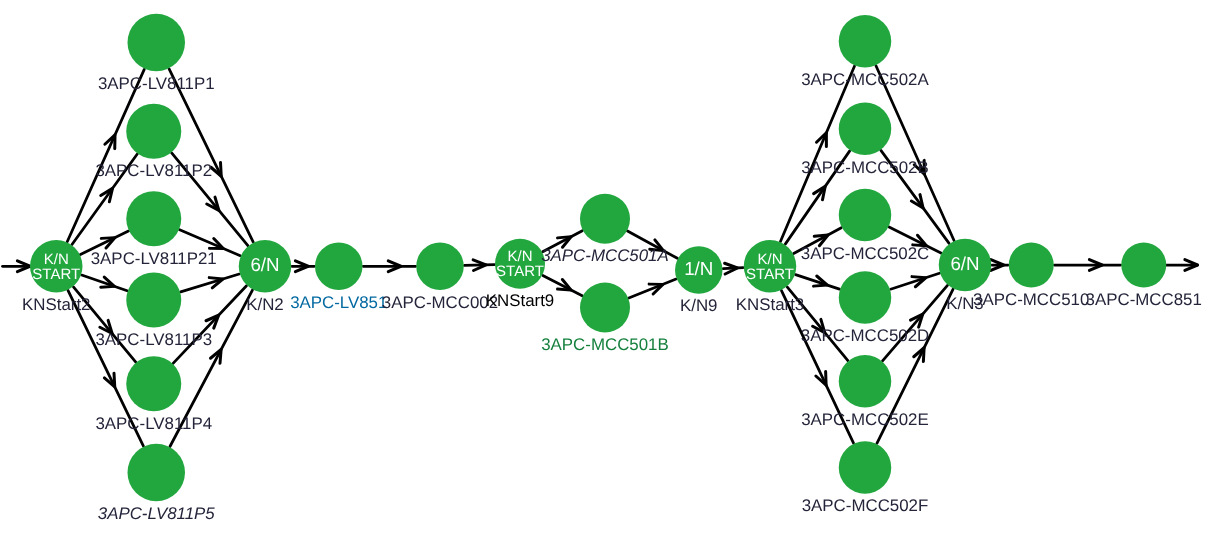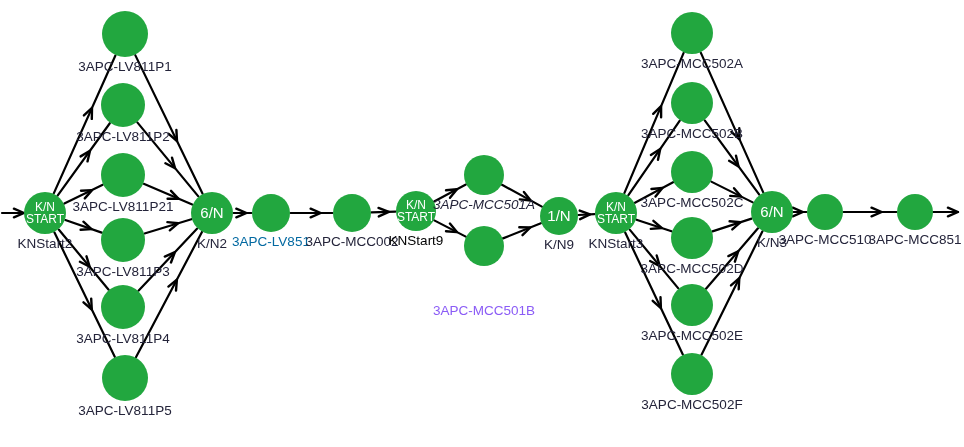--- a/index.html
+++ b/index.html
@@ -206,34 +206,34 @@
       <div class="node-caption" style="left: 125px; top: 59px; color: rgb(36, 36, 58);">3APC-LV811P1</div>
       <div class="node plain" style="left: 101px; top: 83px; width: 44px; height: 44px; background: rgb(34, 167, 63); color: rgb(255, 255, 255);"></div>
       <div class="node-caption" style="left: 123px; top: 129px; color: rgb(36, 36, 58);">3APC-LV811P2</div>
       <div class="node plain" style="left: 101px; top: 153px; width: 44px; height: 44px; background: rgb(34, 167, 63); color: rgb(255, 255, 255);"></div>
       <div class="node-caption" style="left: 123px; top: 199px; color: rgb(36, 36, 58);">3APC-LV811P21</div>
       <div class="node plain" style="left: 101px; top: 218px; width: 44px; height: 44px; background: rgb(34, 167, 63); color: rgb(255, 255, 255);"></div>
       <div class="node-caption" style="left: 123px; top: 264px; color: rgb(36, 36, 58);">3APC-LV811P3</div>
       <div class="node plain" style="left: 101px; top: 285px; width: 44px; height: 44px; background: rgb(34, 167, 63); color: rgb(255, 255, 255);"></div>
       <div class="node-caption" style="left: 123px; top: 331px; color: rgb(36, 36, 58);">3APC-LV811P4</div>
       <div class="node plain" style="left: 102px; top: 355px; width: 46px; height: 46px; background: rgb(34, 167, 63); color: rgb(255, 255, 255);"></div>
-      <div class="node-caption" style="left: 125px; top: 403px; color: rgb(36, 36, 58);">3APC-LV811P5</div>
+      <div class="node-caption" style="left: 125px; top: 403px; color: rgb(36, 36, 58); font-style: italic;">3APC-LV811P5</div>
       <div class="node" style="left: 191px; top: 192px; width: 42px; height: 42px; background: rgb(34, 167, 63); color: rgb(255, 255, 255); font-size: 15px;">6/N</div>
       <div class="node-caption" style="left: 212px; top: 236px; color: rgb(36, 36, 58);">K/N2</div>
       <div class="node plain" style="left: 252px; top: 194px; width: 38px; height: 38px; background: rgb(34, 167, 63); color: rgb(255, 255, 255);"></div>
       <div class="node-caption" style="left: 271px; top: 234px; color: #0369a1;">3APC-LV851</div>
       <div class="node plain" style="left: 333px; top: 194px; width: 38px; height: 38px; background: rgb(34, 167, 63); color: rgb(255, 255, 255);"></div>
       <div class="node-caption" style="left: 352px; top: 234px; color: rgb(36, 36, 58);">3APC-MCC002</div>
       <div class="node" style="left: 396px; top: 191px; width: 40px; height: 40px; background: rgb(34, 167, 63); color: rgb(255, 255, 255); font-size: 12px;">K/N
 START</div>
       <div class="node-caption" style="left: 416px; top: 233px; color: #000000;">KNStart9</div>
       <div class="node plain" style="left: 464px; top: 155px; width: 40px; height: 40px; background: rgb(34, 167, 63); color: rgb(255, 255, 255);"></div>
       <div class="node-caption" style="left: 484px; top: 197px; color: rgb(36, 36, 58); font-style: italic;">3APC-MCC501A</div>
       <div class="node plain" style="left: 464px; top: 226px; width: 40px; height: 40px; background: rgb(34, 167, 63); color: rgb(255, 255, 255);"></div>
-      <div class="node-caption" style="left: 484px; top: 268px; color: #8b5cf6; margin-top: 35px;">3APC-MCC501B</div>
+      <div class="node-caption" style="left: 484px; top: 268px; color: #15803d;">3APC-MCC501B</div>
       <div class="node" style="left: 540px; top: 197px; width: 38px; height: 38px; background: rgb(34, 167, 63); color: rgb(255, 255, 255); font-size: 15px;">1/N</div>
       <div class="node-caption" style="left: 559px; top: 237px; color: rgb(36, 36, 58);">K/N9</div>
       <div class="node" style="left: 595px; top: 192px; width: 42px; height: 42px; background: rgb(34, 167, 63); color: rgb(255, 255, 255); font-size: 12px;">K/N
 START</div>
       <div class="node-caption" style="left: 616px; top: 236px; color: rgb(36, 36, 58);">KNStart3</div>
       <div class="node plain" style="left: 671px; top: 12px; width: 42px; height: 42px; background: rgb(34, 167, 63); color: rgb(255, 255, 255);"></div>
       <div class="node-caption" style="left: 692px; top: 56px; color: rgb(36, 36, 58); text-align: right;">3APC-MCC502A</div>
       <div class="node plain" style="left: 671px; top: 82px; width: 42px; height: 42px; background: rgb(34, 167, 63); color: rgb(255, 255, 255);"></div>
       <div class="node-caption" style="left: 692px; top: 126px; color: rgb(36, 36, 58);">3APC-MCC502B</div>
       <div class="node plain" style="left: 671px; top: 151px; width: 42px; height: 42px; background: rgb(34, 167, 63); color: rgb(255, 255, 255);"></div>

